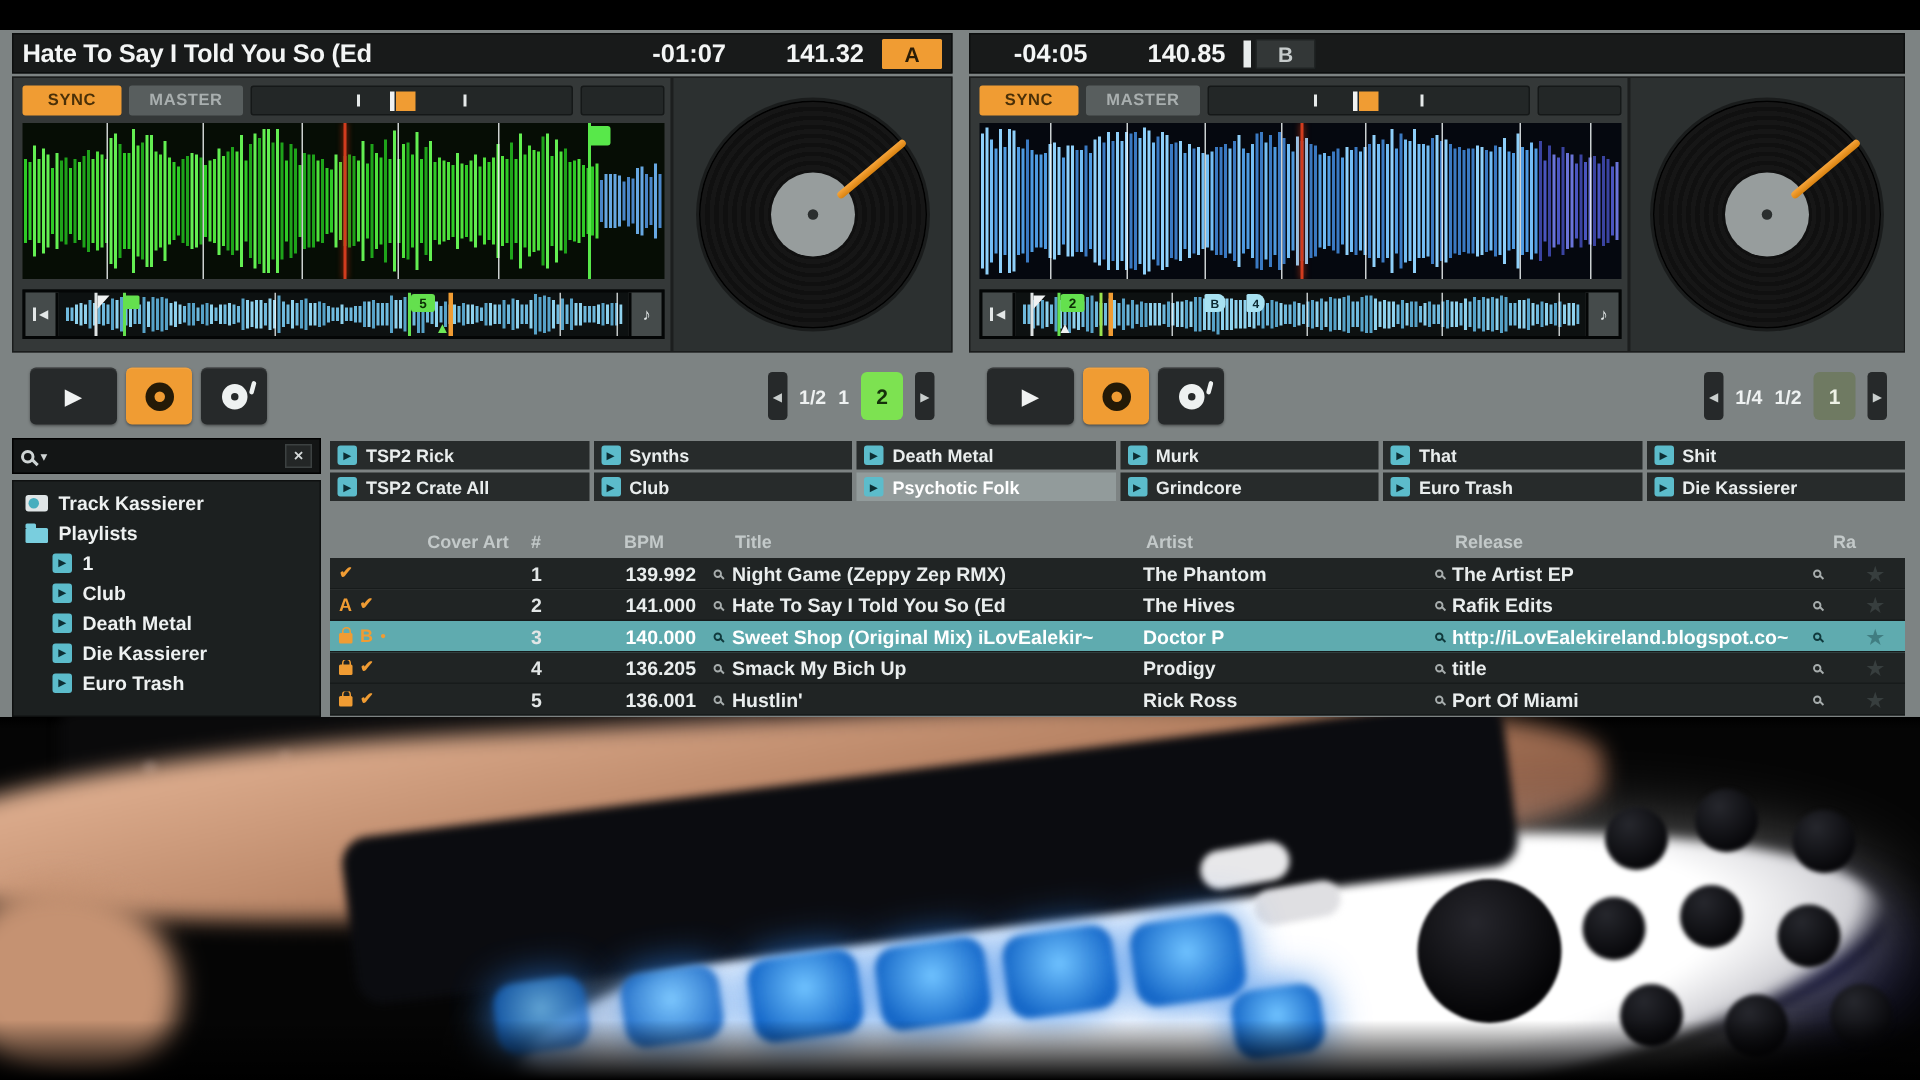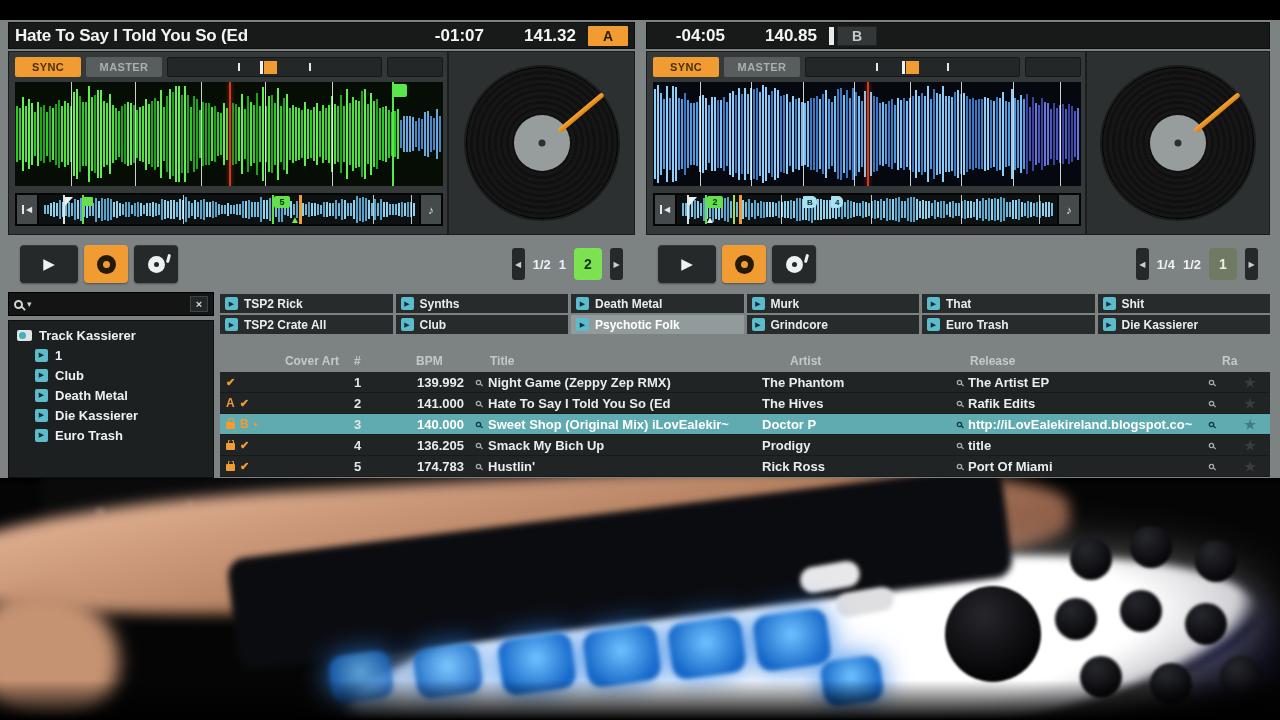--- a/index.html
+++ b/index.html
@@ -96,21 +96,21 @@
   .fav-active{background:#929b9b;}
   .fav-active span.fl{color:#fff;}
   .tracklist{position:absolute;left:220px;top:330px;width:1050px;}
   .tgrid{display:grid;grid-template-columns:56px 72px 58px 62px 20px 268px 6px 188px 18px 234px 18px 1fr;align-items:center;height:21px;}
   .thead{height:22px;color:#c3c9c9;font-size:12px;font-weight:700;}
   .thead .hc{white-space:nowrap;}
   .h-cover{grid-column:2;text-align:center;}
   .h-num{grid-column:3;padding-left:6px;}
   .h-bpm{grid-column:4;padding-left:10px;}
   .h-title{grid-column:6;padding-left:2px;}
-  .h-artist{grid-column:8;padding-left:2px;margin-left:26px;}
+  .h-artist{grid-column:8;padding-left:2px;}
   .h-release{grid-column:10;padding-left:2px;}
   .h-ra{grid-column:12;padding-left:2px;}
   .trow{background:#202424;border-bottom:1px solid #171b1b;color:#e9eded;}
   .trow .c{overflow:hidden;white-space:nowrap;font-size:13px;font-weight:700;}
   .c-badges{display:flex;gap:5px;align-items:center;padding-left:6px;}
   .c-num{padding-left:6px;color:#e2e6e6;}
   .c-bpm{text-align:right;padding-right:4px;}
   .c-mag{display:flex;justify-content:center;color:#a7adad;}
   .c-mag .mag{transform:scale(.62);}
   .c-rating{display:flex;justify-content:flex-end;padding-right:14px;color:#373e3e;font-size:12px;}
@@ -870,20 +870,24 @@
         <span class="caret">▾</span>
         <div class="closebox">
             <span>×</span>
           </div>
       </div>
       <div class="tree">
           <div class="tree-item track-collection">
             <span class="tico track-collection"></span>
             <span class="tlabel">Track Kassierer</span>
           </div>
+          <div class="tree-item folder">
+            <span class="tico folder"></span>
+            <span class="tlabel">Playlists</span>
+          </div>
           <div class="tree-item playlist">
             <span class="tico playlist">▶</span>
             <span class="tlabel">1</span>
           </div>
           <div class="tree-item playlist">
             <span class="tico playlist">▶</span>
             <span class="tlabel">Club</span>
           </div>
           <div class="tree-item playlist">
             <span class="tico playlist">▶</span>
@@ -1062,21 +1066,21 @@
               <span>★</span>
             </div>
           </div>
           <div class="tgrid trow">
             <div class="c c-badges">
               <span class="lock"></span>
               <span class="check">✔</span>
             </div>
             <div class="c c-cover"></div>
             <div class="c c-num">5</div>
-            <div class="c c-bpm">174.783</div>
+            <div class="c c-bpm">136.001</div>
             <div class="c c-mag">
               <span class="mag"></span>
             </div>
             <div class="c c-title">Hustlin'</div>
             <div class="c "></div>
             <div class="c c-artist">Rick Ross</div>
             <div class="c c-mag">
               <span class="mag"></span>
             </div>
             <div class="c c-release">Port Of Miami</div>

